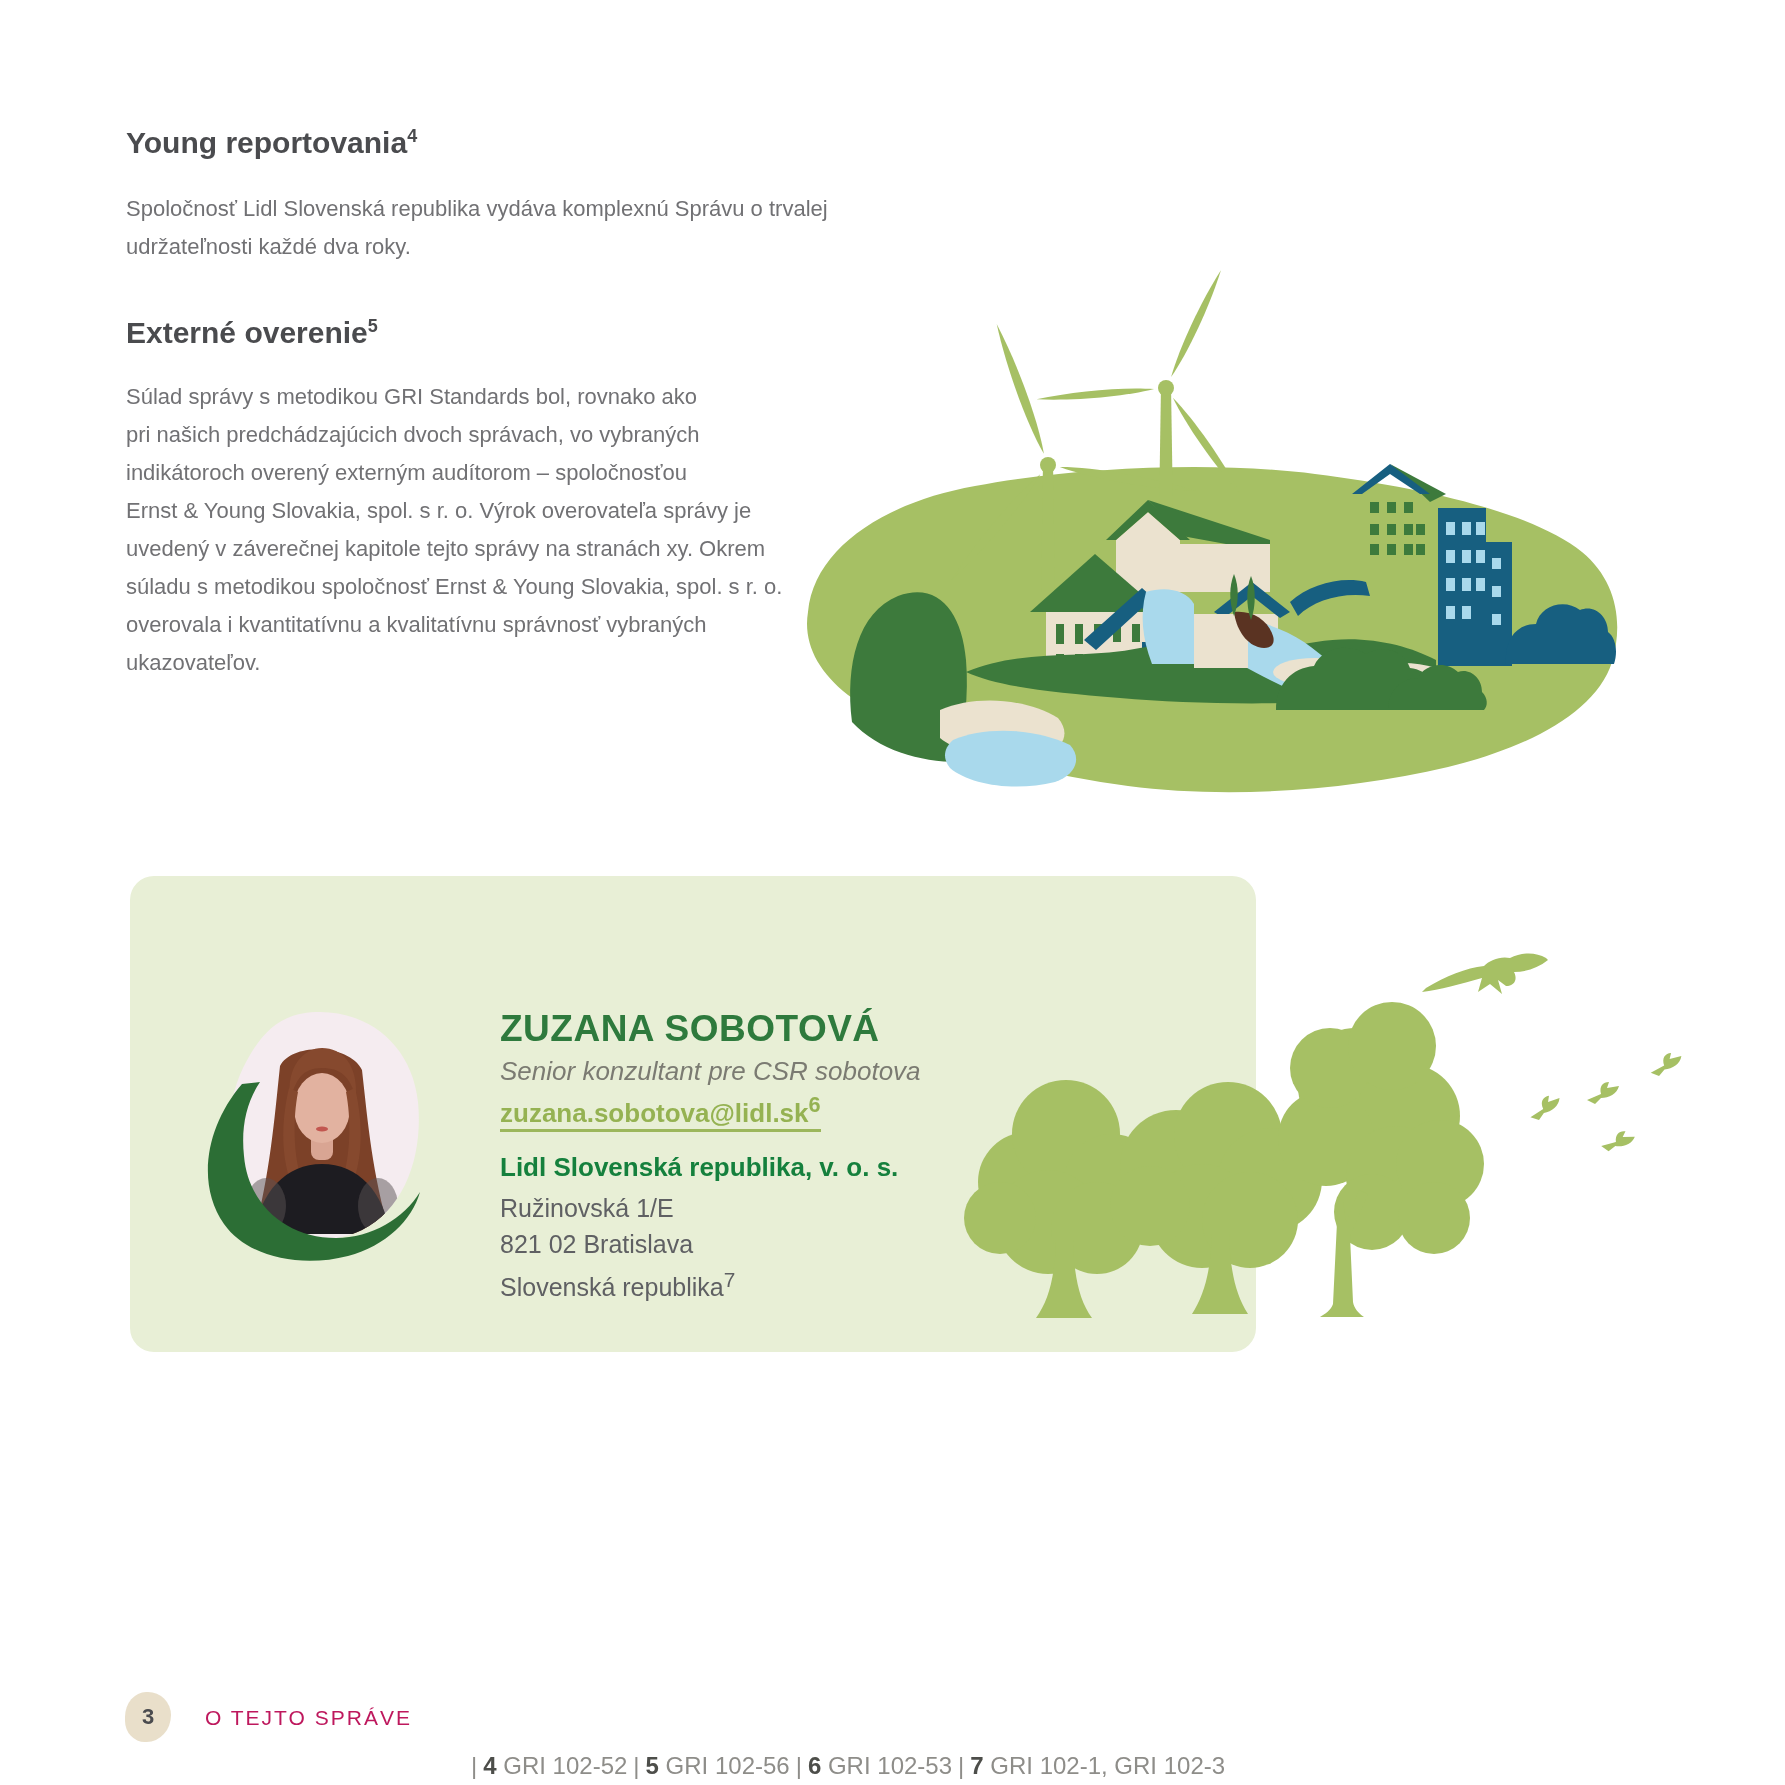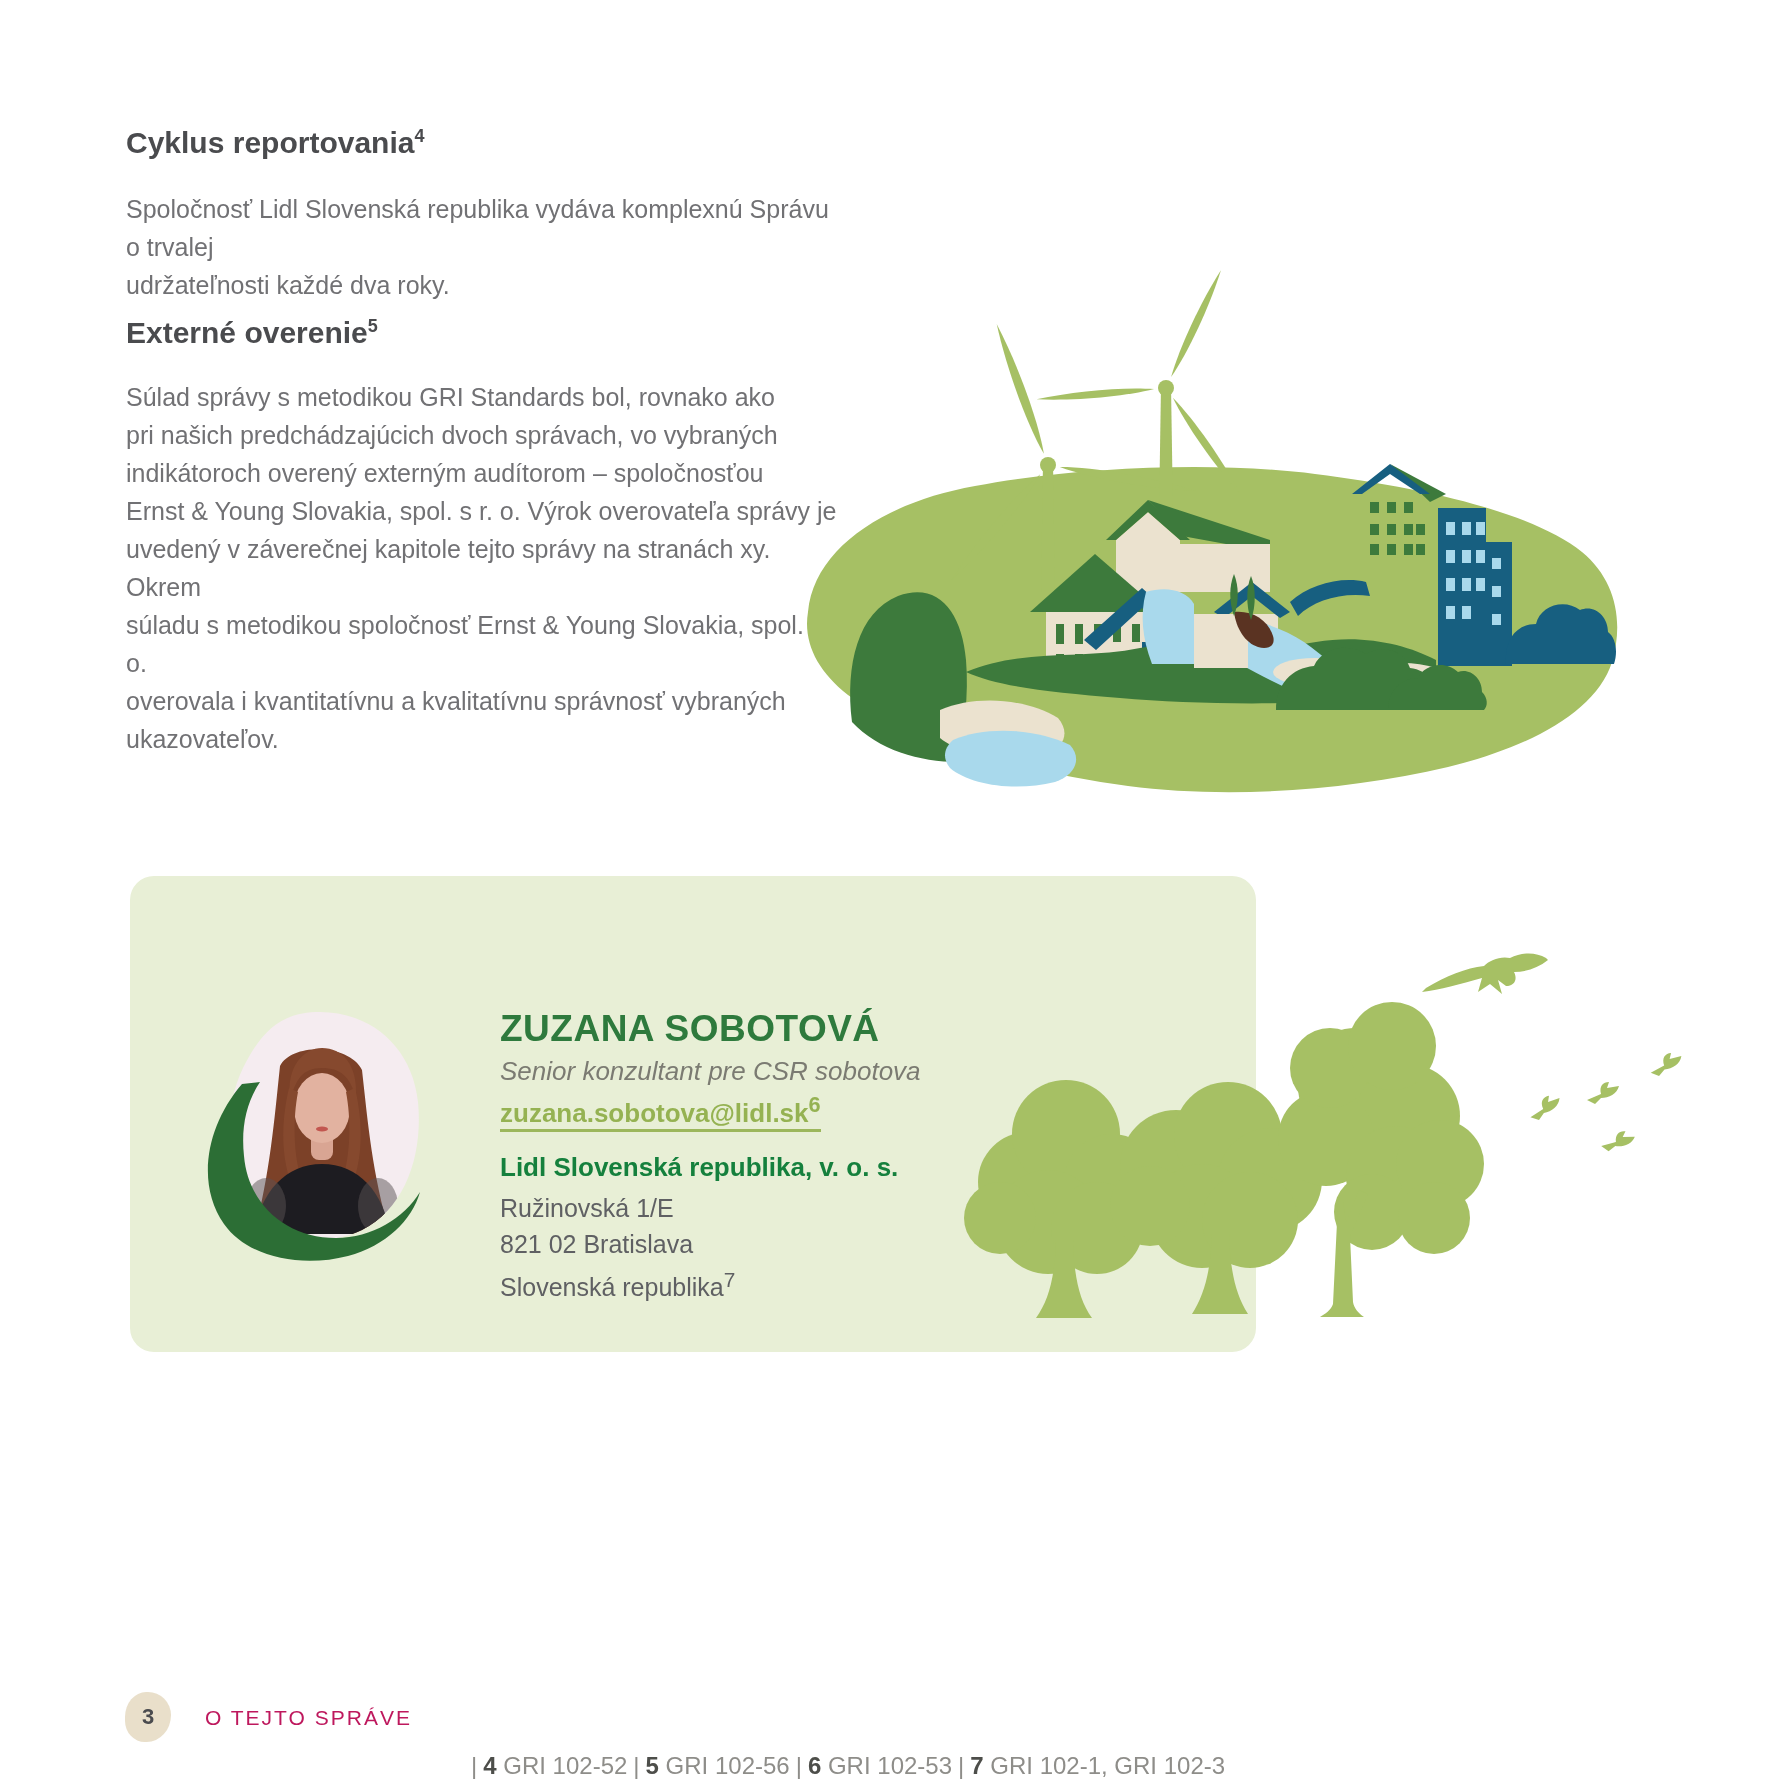--- a/index.html
+++ b/index.html
@@ -12,21 +12,21 @@
   }
   .abs{position:absolute;}
   
   .h-section{
     left:126px;
     font-size:30px;font-weight:700;color:#4a4b4e;letter-spacing:0;
   }
   .h-section sup{font-size:60%;}
   .para{
     left:126px;width:720px;
-    font-size:25px;line-height:38px;color:#717174;
+    font-size:22px;line-height:38px;color:#717174;
     white-space:pre-line;
   }
   
   .card{
     left:130px;top:876px;width:1126px;height:476px;
     background:#e8efd6;border-radius:24px;
     z-index:1;
   }
   .card-heading{
     left:175px;top:930px;
@@ -83,21 +83,21 @@
   }
   .footer-refs .num{font-weight:700;color:#4d4e4a;}
   .footer-refs .sep{padding:0 6px;}
 </style>
 </head>
 <body>
 
 <div id="page">
 
   <div class="abs h-section" style="top:126px">
-    <span>Cyklus reportovania</span><sup>4</sup>
+    <span>Young reportovania</span><sup>4</sup>
   </div>
   <div class="abs para" style="top:190px">Spoločnosť Lidl Slovenská republika vydáva komplexnú Správu o trvalej
 udržateľnosti každé dva roky.</div>
 
   <div class="abs h-section" style="top:316px">
     <span>Externé overenie</span><sup>5</sup>
   </div>
   <div class="abs para" style="top:378px">Súlad správy s metodikou GRI Standards bol, rovnako ako
 pri našich predchádzajúcich dvoch správach, vo vybraných
 indikátoroch overený externým audítorom – spoločnosťou

